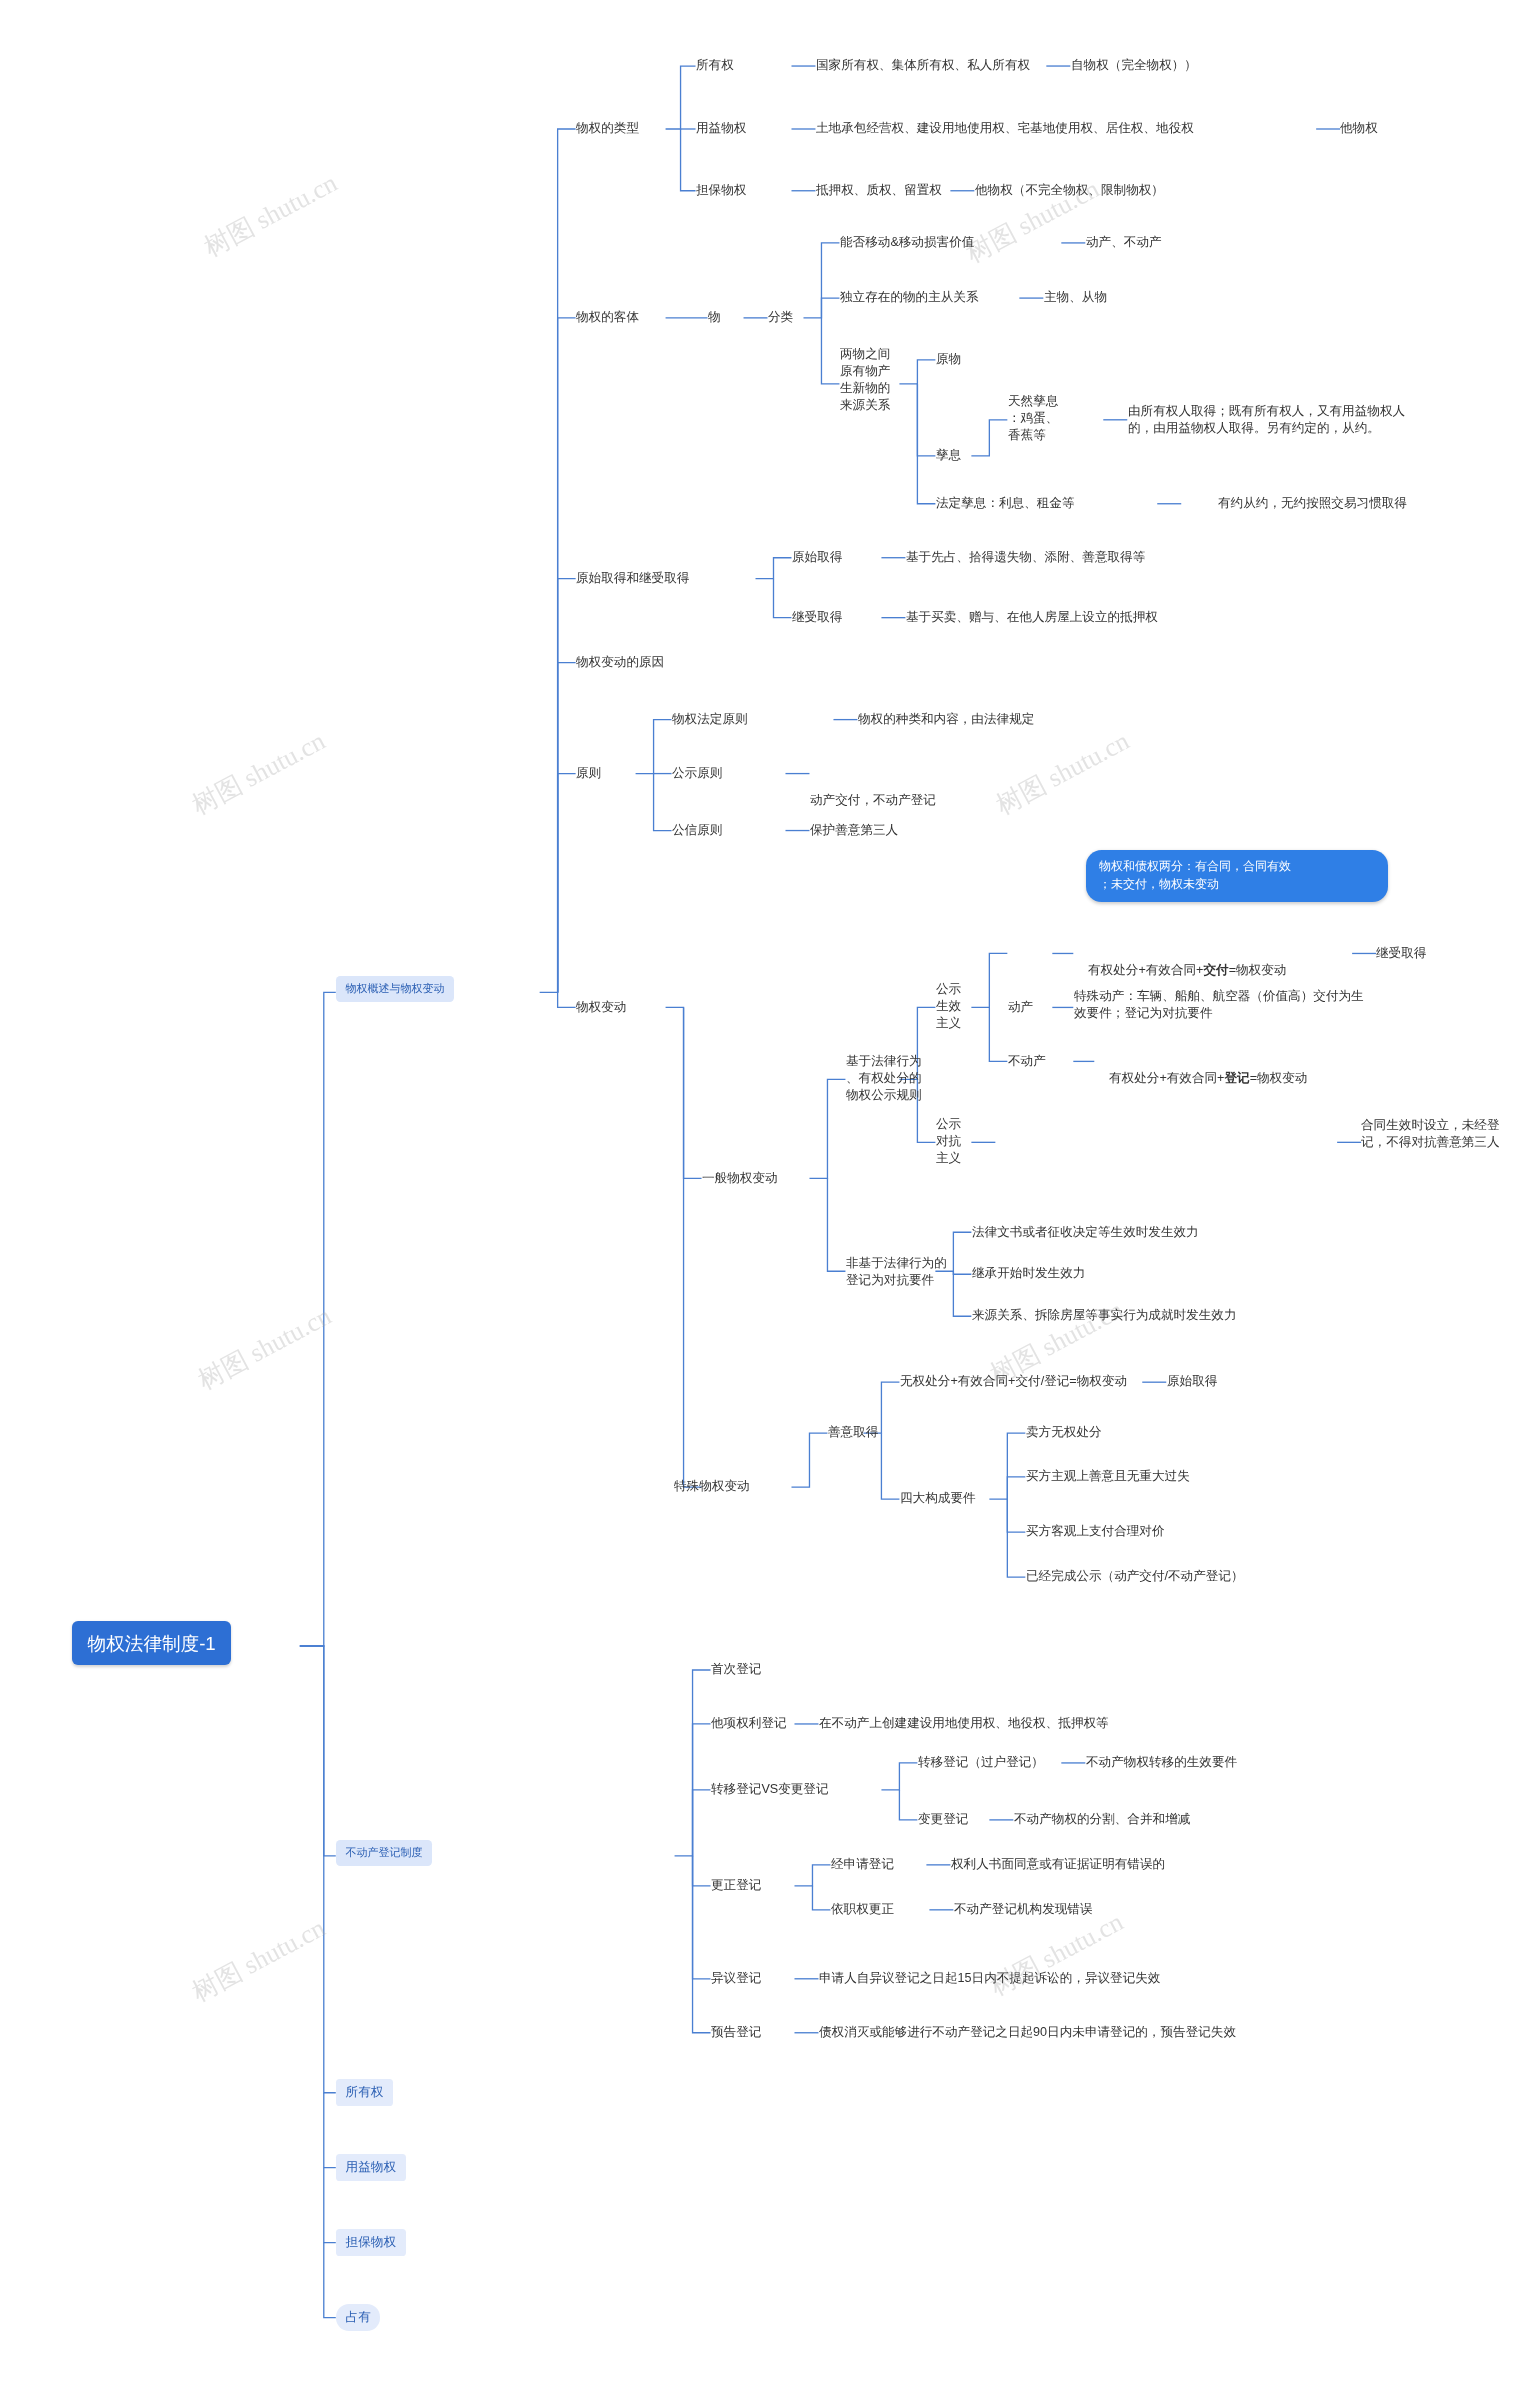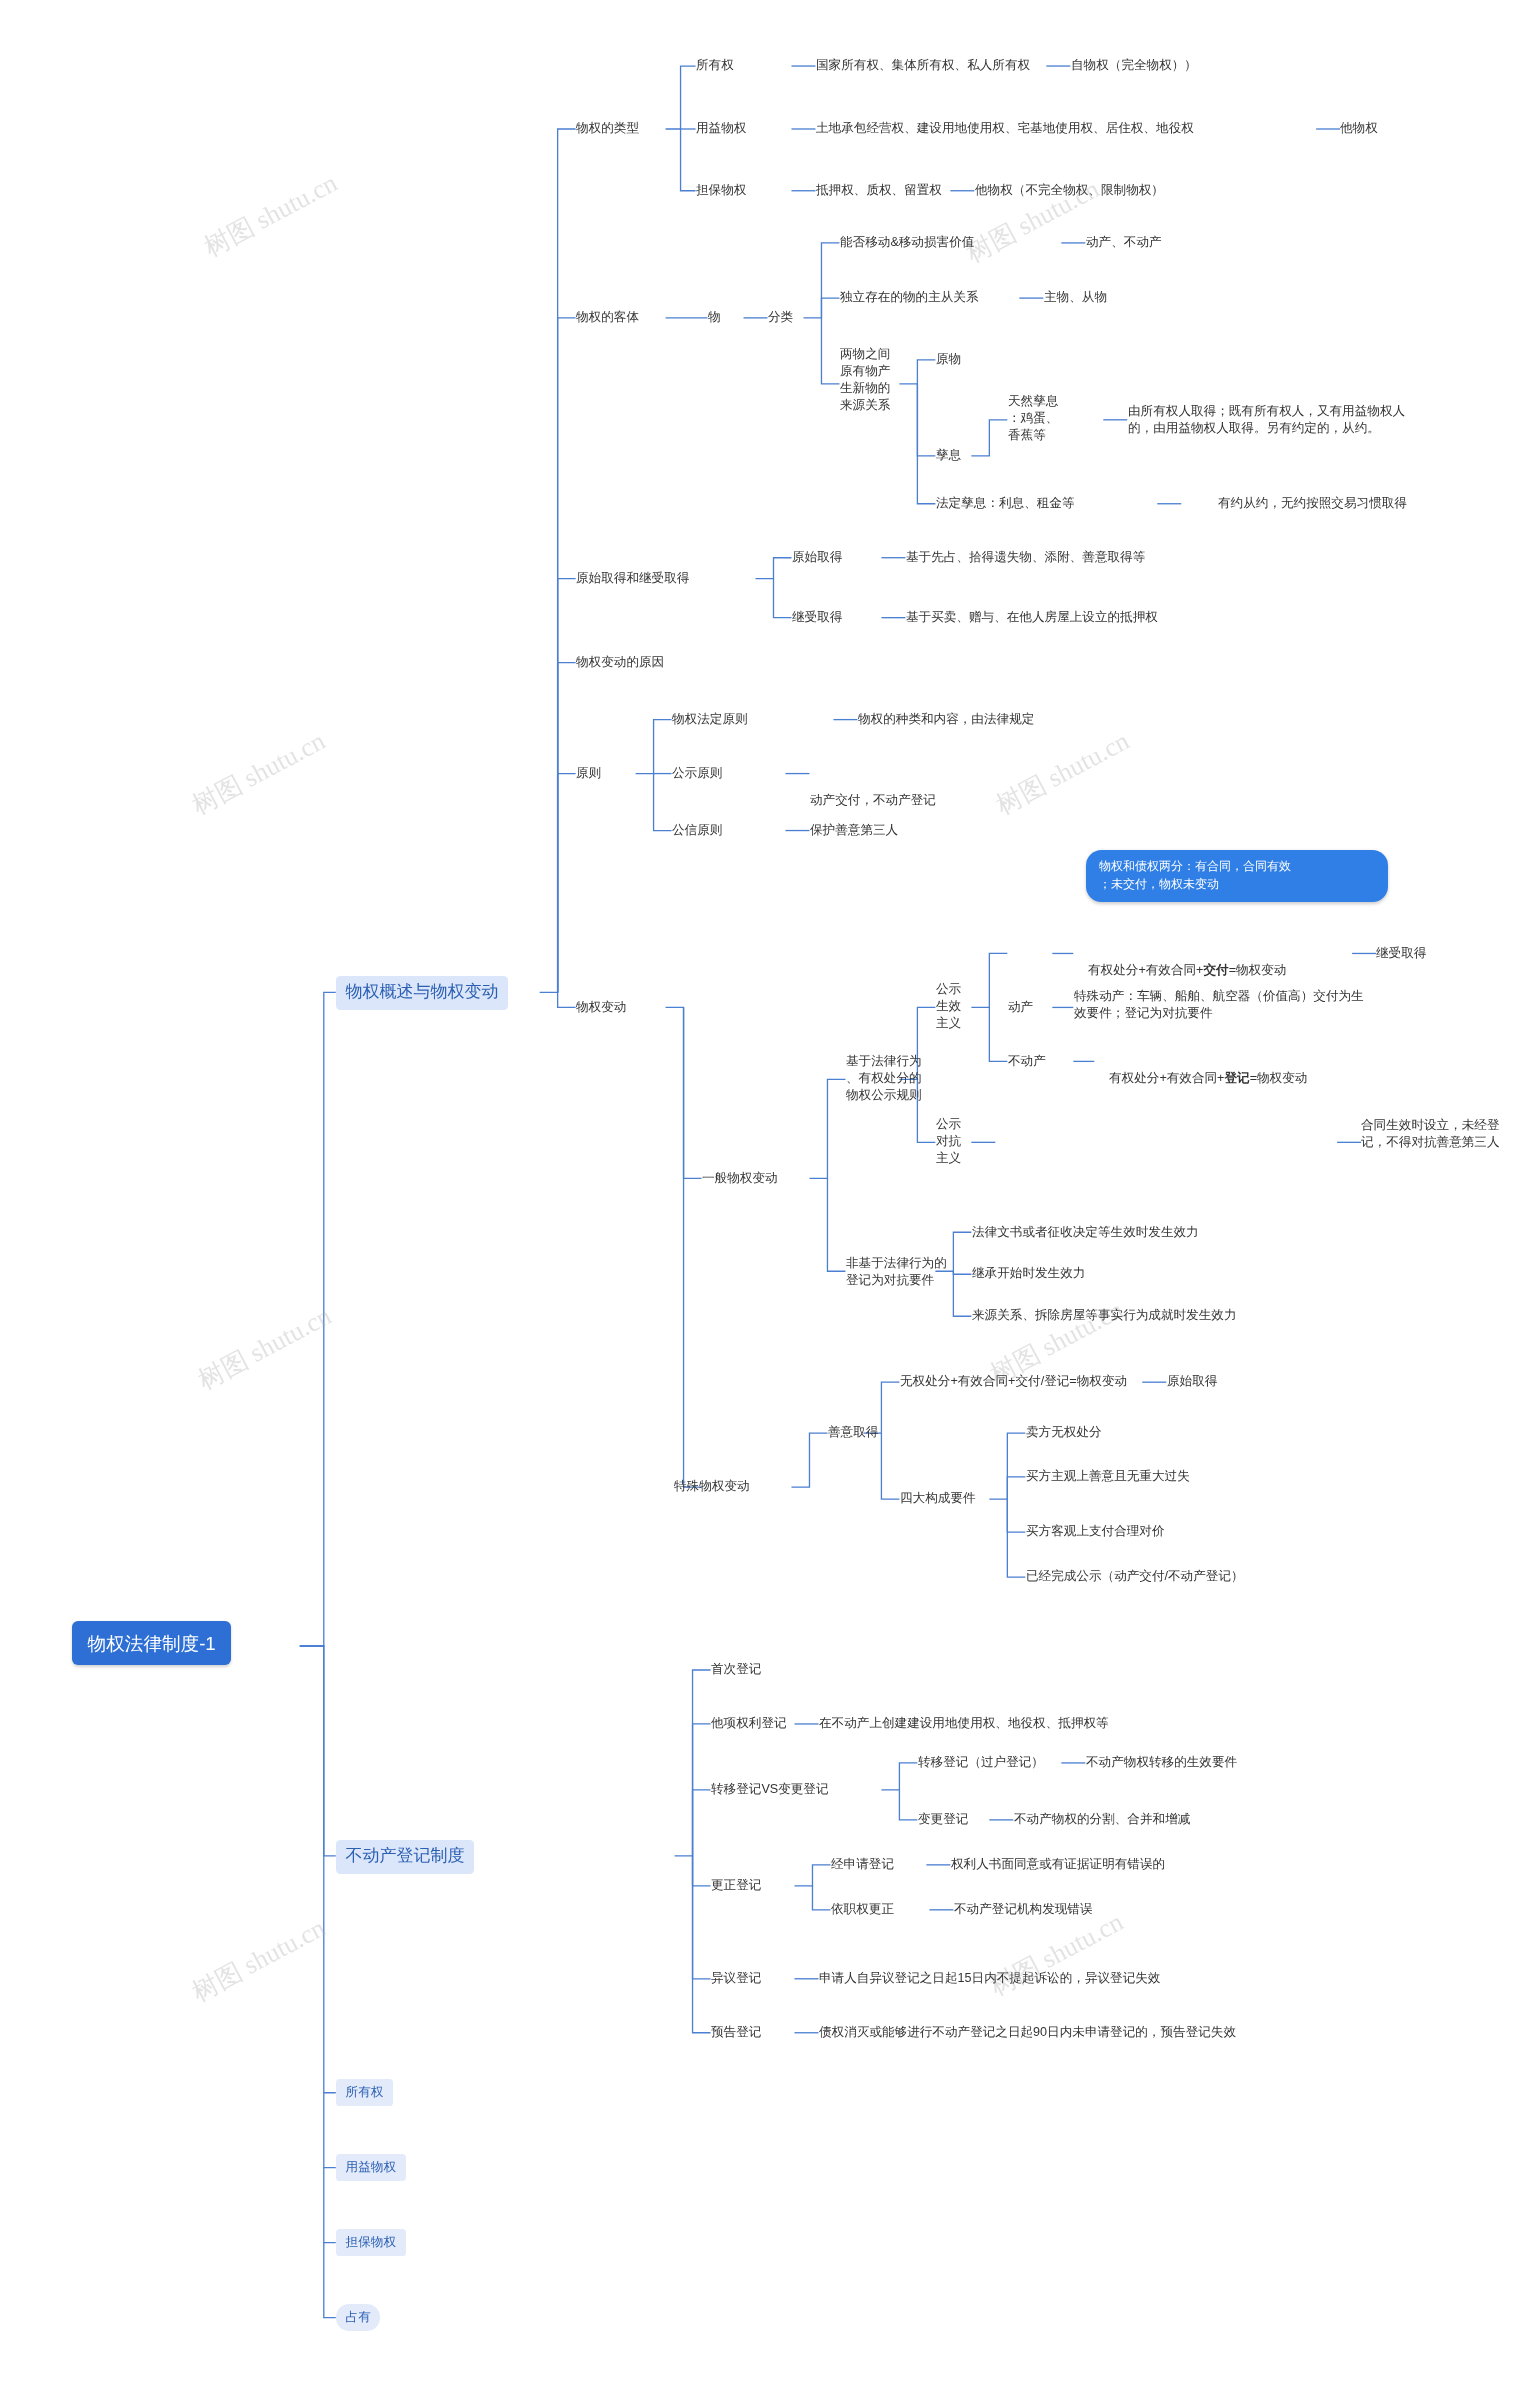--- a/index.html
+++ b/index.html
@@ -2,21 +2,21 @@
 <html style="font-size:9.6px"><head>
 <meta charset="utf-8">
 <style>
   html,body{margin:0;padding:0;background:#ffffff;}
   body{width:1535px;height:2401px;position:relative;font-family:"Liberation Sans","DejaVu Sans",sans-serif;-webkit-font-smoothing:antialiased;}
   #canvas{position:absolute;left:0;top:0;width:1535px;height:2401px;overflow:hidden;}
   svg#links{position:absolute;left:0;top:0;width:1535px;height:2401px;pointer-events:none;}
   .node{position:absolute;color:#333333;font-size:12.6px;line-height:1.35;white-space:pre;}
   .node.wrap{white-space:pre-line;}
   .root{background:#2d6fd4;color:#ffffff;border-radius:6px;padding:9.6px 15.6px;font-size:18.6px;font-weight:normal;box-shadow:0 1.2px 3px rgba(0,0,0,.18);}
-  .l1{background:#dbe6fa;color:#2b5fb3;border-radius:4.2px;padding:5.4px 9.6px;font-size:17px;}
+  .l1{background:#dbe6fa;color:#2b5fb3;border-radius:4.2px;padding:5.4px 9.6px;font-size:11px;}
   .bubble{background:#2f7fe6;color:#ffffff;border-radius:15.6px;padding:8.4px 13px;font-size:12px;line-height:1.45;box-shadow:0 1.2px 3.6px rgba(0,0,0,.2);}
   .bold{font-weight:bold;}
   .wm{position:absolute;color:rgba(170,170,170,.33);font-size:26px;font-family:"Liberation Serif","DejaVu Serif",serif;transform:rotate(-28deg);transform-origin:left top;white-space:pre;user-select:none;}
   .legend{background:#e3ebfb;color:#2b5fb3;border-radius:3.6px;padding:4.8px 9.6px;font-size:12.6px;}
 </style>
 </head>
 <body>
 
 <div id="canvas">
 

